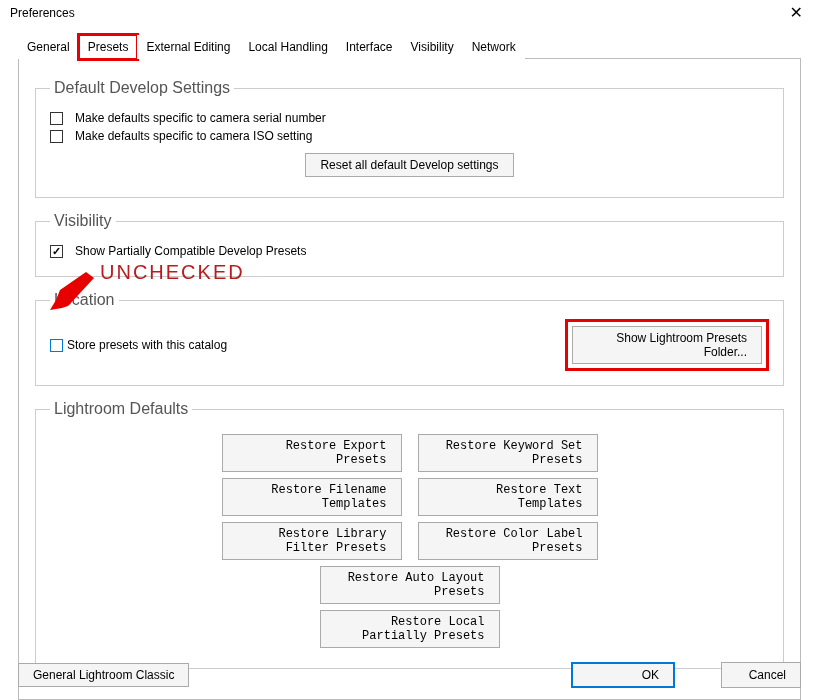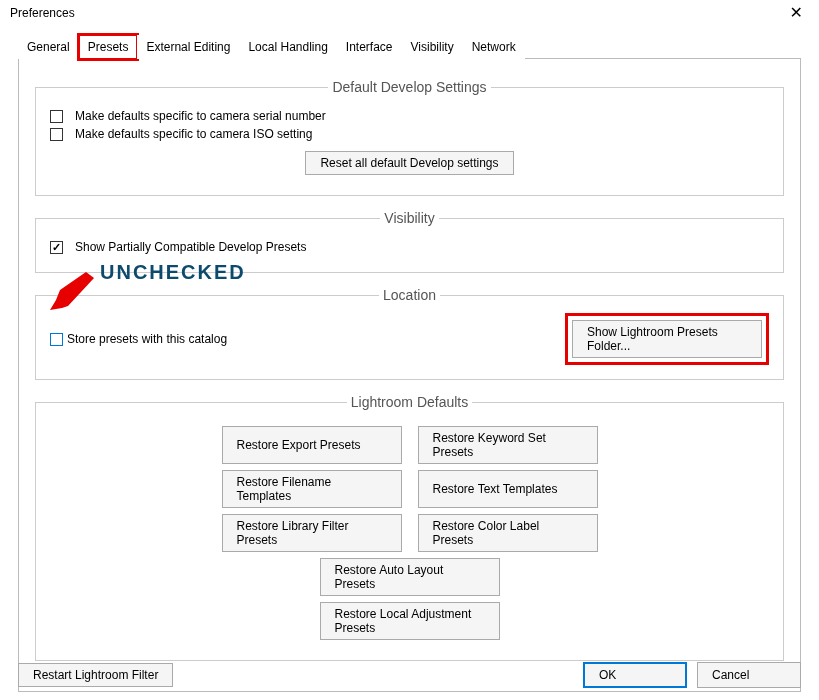--- a/index.html
+++ b/index.html
@@ -62,24 +62,23 @@
     border-top: none;
     padding: 10px 16px 16px 16px;
     margin-bottom: 10px;
   }
   fieldset.group {
     border: 1px solid #ccc;
     margin: 10px 0 14px 0;
     padding: 10px 14px 14px 14px;
   }
   fieldset.group legend {
-    font-size: 14px;
+    font-size: 16px;
     color: #555;
     padding: 0 4px;
-    text-align: center;
   }
   .chk-row {
     display: flex;
     align-items: center;
     margin: 4px 0;
     gap: 12px;
   }
   .chk {
     width: 13px;
     height: 13px;
@@ -92,24 +91,24 @@
     background: #fff;
   }
   .chk.blue { border-color: #0078d7; }
   .chk.checked::after { content: "✓"; font-weight: bold; font-size: 11px; }
   .btn {
     border: 1px solid #aaa;
     background: #f5f5f5;
     padding: 4px 14px;
     font-size: 12px;
     cursor: pointer;
-    text-align: left;
+    text-align: right;
     min-width: 70px;
   }
-  .btn-wide { width: 180px; }
+  .btn-wide { width: 180px; font-family: Liberation Mono, monospace; }
   .btn-row-center {
     display: flex;
     justify-content: center;
     gap: 16px;
     margin: 6px 0;
   }
   .btn-primary {
     border: 2px solid #0078d7;
   }
   .loc-row {
@@ -124,23 +123,22 @@
   }
   .show-folder-wrap {
     border: 3px solid #e60000;
     padding: 4px 4px;
   }
   .annotation {
     position: absolute;
     font-family: "Segoe UI Light", "Segoe UI", sans-serif;
     font-size: 20px;
     letter-spacing: 2px;
-    color: #0c4a6e;
+    color: #b91c1c;
     pointer-events: none;
-    font-weight: bold;
   }
   .footer {
     position: absolute;
     left: 18px;
     right: 18px;
     bottom: 12px;
     display: flex;
     justify-content: space-between;
     align-items: center;
   }
@@ -218,32 +216,32 @@
         <button class="btn btn-wide">Restore Text Templates</button>
       </div>
       <div class="btn-row-center">
         <button class="btn btn-wide">Restore Library Filter Presets</button>
         <button class="btn btn-wide">Restore Color Label Presets</button>
       </div>
       <div class="btn-row-center">
         <button class="btn btn-wide">Restore Auto Layout Presets</button>
       </div>
       <div class="btn-row-center">
-        <button class="btn btn-wide">Restore Local Adjustment Presets</button>
+        <button class="btn btn-wide">Restore Local Partially Presets</button>
       </div>
     </fieldset>
 
   </div>
 
   <span class="annotation" style="left:100px; top:227px;">UNCHECKED</span>
   <svg style="position:absolute; left:46px; top:238px; pointer-events:none;" width="48" height="38">
     <polygon points="40,0 48,6 22,34 16,36 4,38 10,28 14,18" fill="#e60000"></polygon>
   </svg>
 
 </div>
 
 <div class="footer">
-  <button class="btn">Restart Lightroom Filter</button>
+  <button class="btn">General Lightroom Classic</button>
   <div class="footer-right">
     <button class="btn btn-primary" style="width:104px;">OK</button>
-    <button class="btn" style="width:104px;">Cancel</button>
+    <button class="btn" style="width:80px;margin-left:36px;">Cancel</button>
   </div>
 </div>
 
 </body></html>

